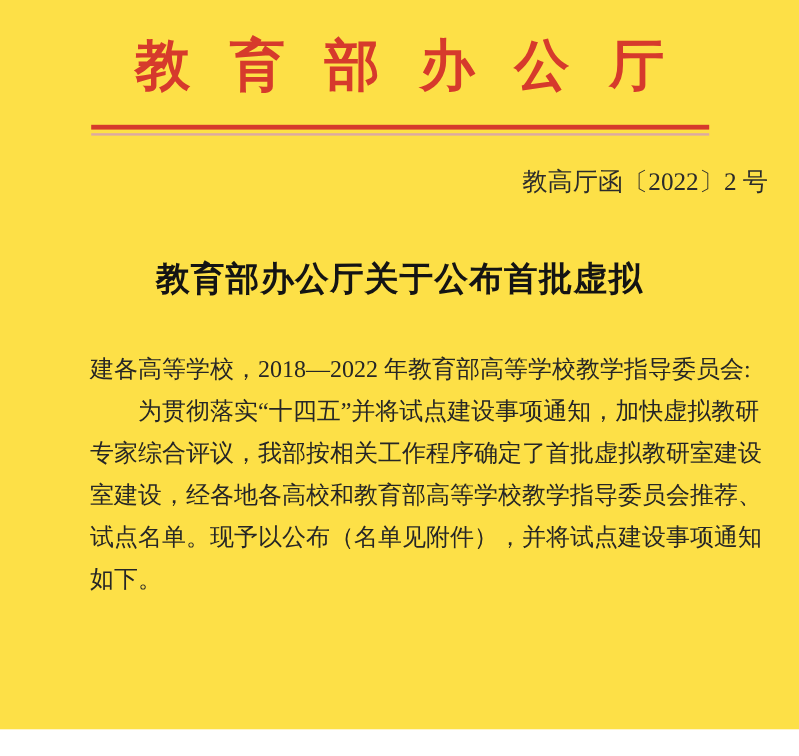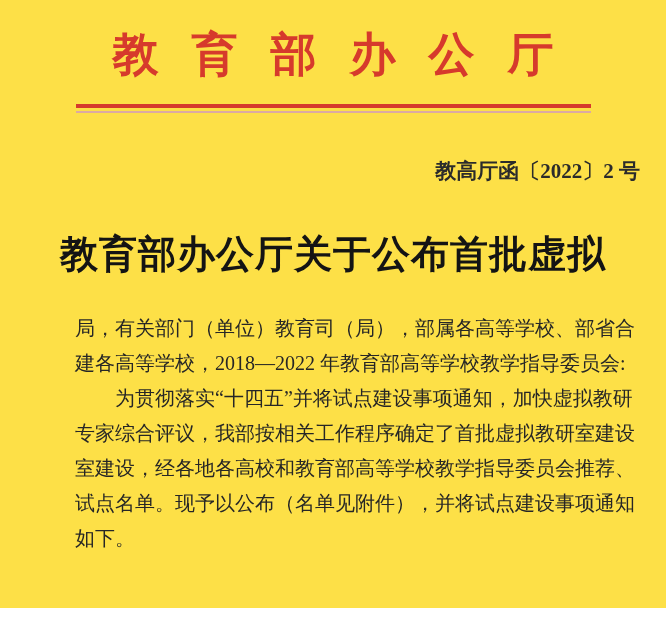--- a/index.html
+++ b/index.html
@@ -35,32 +35,31 @@
   .divider .thick {
     height: 4px;
     background: #d63a2c;
   }
   .divider .thin {
     height: 2px;
     margin-top: 3px;
     background: #dcaaa2;
   }
   .doc-number {
-    margin-top: 44px;
+    margin-top: 24px;
     padding-right: 26px;
     text-align: right;
     font-size: 21px;
     line-height: 28px;
     color: #2b2b2b;
-    font-weight: bold;
   }
   .title {
     margin-top: 52px;
     text-align: center;
-    font-size: 38px;
+    font-size: 28px;
     line-height: 34px;
     font-weight: bold;
     color: #141414;
     letter-spacing: 1px;
   }
   .body-text {
     margin: 40px auto 0 auto;
     width: 516px;
     font-size: 20px;
     line-height: 35px;
@@ -93,21 +92,20 @@
     <div class="thin"></div>
   </div>
 
   <div class="doc-number">教高厅函〔2022〕2 号</div>
 
   <div class="title">
     <div>教育部办公厅关于公布首批虚拟</div>
   </div>
 
   <div class="body-text">
-    <div class="body-line">局，有关部门（单位）教育司（局），部属各高等学校、部省合</div>
     <div class="body-line">建各高等学校，2018—2022 年教育部高等学校教学指导委员会:</div>
     <div class="body-line indent">为贯彻落实“十四五”并将试点建设事项通知，加快虚拟教研</div>
     <div class="body-line">专家综合评议，我部按相关工作程序确定了首批虚拟教研室建设</div>
     <div class="body-line">室建设，经各地各高校和教育部高等学校教学指导委员会推荐、</div>
     <div class="body-line">试点名单。现予以公布（名单见附件），并将试点建设事项通知</div>
     <div class="body-line short">如下。</div>
   </div>
 
 </div>
 

